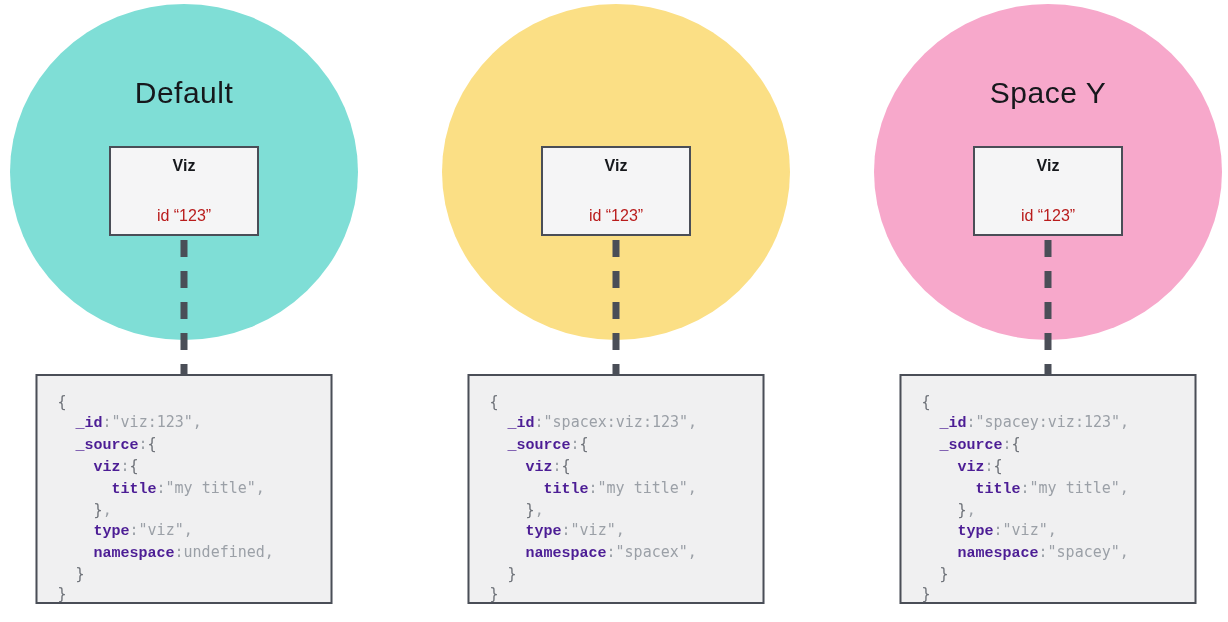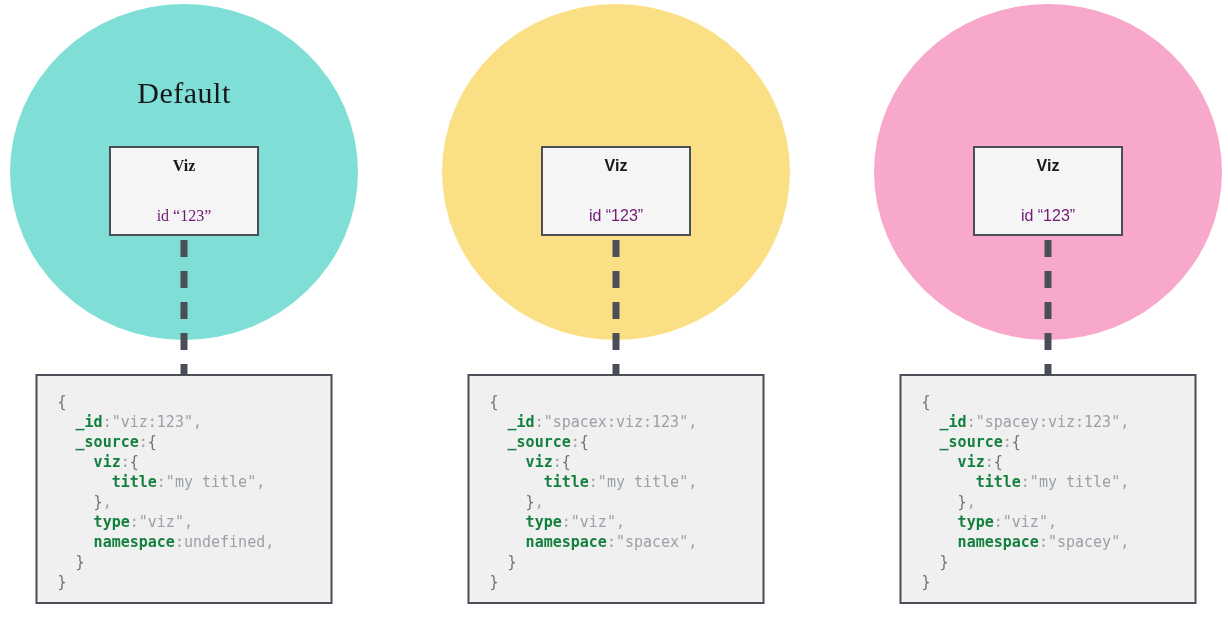--- a/index.html
+++ b/index.html
@@ -60,21 +60,21 @@
     gap: 2px;
   }
   .viz-name {
     font-size: 16px;
     font-weight: bold;
     color: #16181c;
     line-height: 20px;
   }
   .viz-id {
     font-size: 16px;
-    color: #701a75;
+    color: #b91c1c;
     line-height: 20px;
     margin-top: 28px;
   }
   .dash-line {
     position: absolute;
     top: 240px;
     left: 50%;
     transform: translateX(-50%);
     width: 7px;
     height: 134px;
@@ -96,30 +96,30 @@
     box-sizing: content-box;
   }
   .code {
     margin: 0;
     padding: 16px 0 0 20px;
     font-family: "DejaVu Sans Mono", "Liberation Mono", monospace;
     font-size: 15px;
     line-height: 20px;
     white-space: pre;
   }
-  .tok-k { color: #15803d; font-weight: bold; }
+  .tok-k { color: #4c1d95; font-weight: bold; font-family: Liberation Mono, monospace; }
   .tok-p { color: #6c7077; }
   .tok-v { color: #9ba0a7; }
 </style>
 </head>
 <body>
 
 <div class="canvas">
   <div class="column">
-    <div class="circle" style="background: rgb(127, 222, 214); font-family: Liberation Serif, serif;">
+    <div class="circle" style="background: rgb(127, 222, 214);">
       <div class="space-title">Default</div>
       <div class="viz-card">
         <div class="viz-name">Viz</div>
         <div class="viz-id">id “123”</div>
       </div>
     </div>
     <div class="dash-line"></div>
     <div class="code-box">
       <pre class="code"><div class="code-line"><span class="tok-p">{</span></div><div class="code-line"><span class="tok-k">  _id</span><span class="tok-v">:"viz:123",</span></div><div class="code-line"><span class="tok-k">  _source</span><span class="tok-v">:</span><span class="tok-p">{</span></div><div class="code-line"><span class="tok-k">    viz</span><span class="tok-v">:</span><span class="tok-p">{</span></div><div class="code-line"><span class="tok-k">      title</span><span class="tok-v">:"my title",</span></div><div class="code-line"><span class="tok-p">    }</span><span class="tok-v">,</span></div><div class="code-line"><span class="tok-k">    type</span><span class="tok-v">:"viz",</span></div><div class="code-line"><span class="tok-k">    namespace</span><span class="tok-v">:undefined,</span></div><div class="code-line"><span class="tok-p">  }</span></div><div class="code-line"><span class="tok-p">}</span></div></pre>
     </div>
@@ -133,20 +133,21 @@
       </div>
     </div>
     <div class="dash-line"></div>
     <div class="code-box">
       <pre class="code"><div class="code-line"><span class="tok-p">{</span></div><div class="code-line"><span class="tok-k">  _id</span><span class="tok-v">:"spacex:viz:123",</span></div><div class="code-line"><span class="tok-k">  _source</span><span class="tok-v">:</span><span class="tok-p">{</span></div><div class="code-line"><span class="tok-k">    viz</span><span class="tok-v">:</span><span class="tok-p">{</span></div><div class="code-line"><span class="tok-k">      title</span><span class="tok-v">:"my title",</span></div><div class="code-line"><span class="tok-p">    }</span><span class="tok-v">,</span></div><div class="code-line"><span class="tok-k">    type</span><span class="tok-v">:"viz",</span></div><div class="code-line"><span class="tok-k">    namespace</span><span class="tok-v">:"spacex",</span></div><div class="code-line"><span class="tok-p">  }</span></div><div class="code-line"><span class="tok-p">}</span></div></pre>
     </div>
   </div>
 
   <div class="column">
     <div class="circle" style="background: rgb(247, 168, 203);">
+      <div class="space-title">Space Y</div>
       <div class="viz-card">
         <div class="viz-name">Viz</div>
         <div class="viz-id">id “123”</div>
       </div>
     </div>
     <div class="dash-line"></div>
     <div class="code-box">
       <pre class="code"><div class="code-line"><span class="tok-p">{</span></div><div class="code-line"><span class="tok-k">  _id</span><span class="tok-v">:"spacey:viz:123",</span></div><div class="code-line"><span class="tok-k">  _source</span><span class="tok-v">:</span><span class="tok-p">{</span></div><div class="code-line"><span class="tok-k">    viz</span><span class="tok-v">:</span><span class="tok-p">{</span></div><div class="code-line"><span class="tok-k">      title</span><span class="tok-v">:"my title",</span></div><div class="code-line"><span class="tok-p">    }</span><span class="tok-v">,</span></div><div class="code-line"><span class="tok-k">    type</span><span class="tok-v">:"viz",</span></div><div class="code-line"><span class="tok-k">    namespace</span><span class="tok-v">:"spacey",</span></div><div class="code-line"><span class="tok-p">  }</span></div><div class="code-line"><span class="tok-p">}</span></div></pre>
     </div>
   </div>

